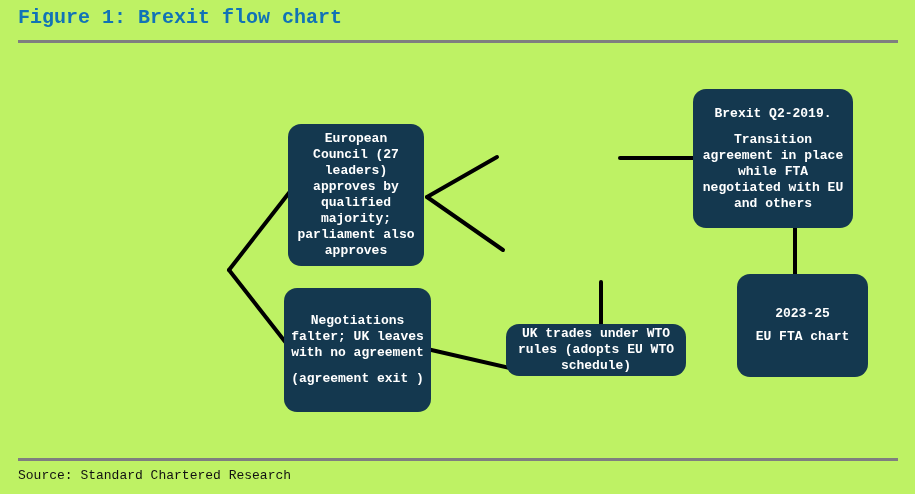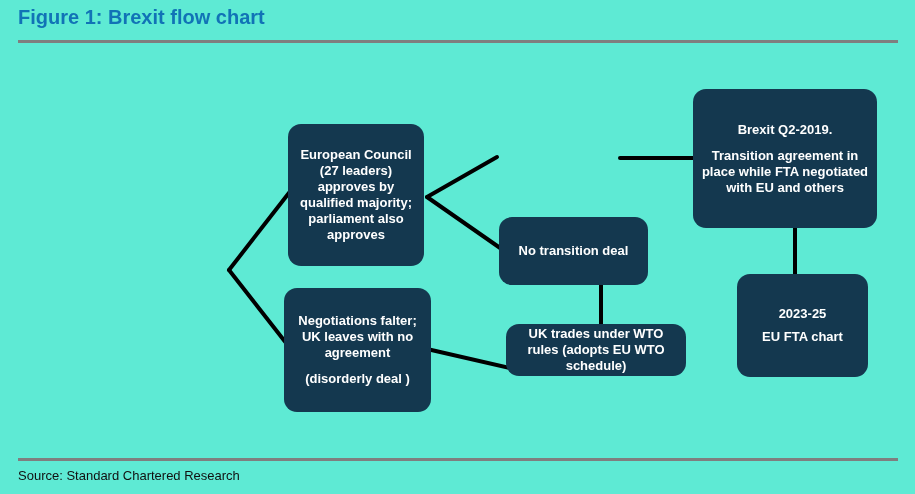--- a/index.html
+++ b/index.html
@@ -1,21 +1,21 @@
 <!DOCTYPE html>
 <html><head>
 <meta charset="utf-8">
 <style>
   html, body { margin: 0; padding: 0; background: #ffffff; }
   .page {
     position: relative;
     width: 915px;
     height: 494px;
-    background: #5eead4;
-    font-family: Liberation Sans, sans-serif;
+    background: #bef264;
+    font-family: Liberation Mono, monospace;
     overflow: hidden;
   }
   .fig-title {
     position: absolute;
     left: 18px;
     top: 6px;
     font-size: 20px;
     font-weight: bold;
     color: #1173B6;
     letter-spacing: 0;
@@ -64,21 +64,21 @@
   .para2 { margin-top: 10px; text-align: center; }
   .gap2  { margin-top: 7px; }
 
   
   .n-trigger      { left: 50px;  top: 210px; width: 178px; height: 116px; }
   .n-approve      { left: 288px; top: 124px; width: 136px; height: 142px; }
   .n-falter       { left: 284px; top: 288px; width: 147px; height: 124px; }
   .n-transdeal    { left: 492px; top: 122px; width: 131px; height: 70px;  }
   .n-notrans      { left: 499px; top: 217px; width: 149px; height: 68px;  }
   .n-wto          { left: 506px; top: 324px; width: 180px; height: 52px; align-items: center;  }
-  .n-brexit2019   { left: 693px; top: 89px;  width: 184px; height: 139px; }
+  .n-brexit2019   { left: 693px; top: 89px;  width: 160px; height: 139px; }
   .n-fta          { left: 737px; top: 274px; width: 131px; height: 103px; }
 </style>
 </head>
 <body>
 
 <div class="page">
 
   <div class="fig-title">Figure 1: Brexit flow chart</div>
   <div class="rule rule-top"></div>
 
@@ -93,27 +93,24 @@
     <line x1="795" y1="225" x2="795" y2="278" stroke="#000000" stroke-width="4" stroke-linecap="round"></line>
   </svg>
 
 
   <div class="node n-approve">
     <div>European Council (27 leaders) approves by qualified majority; parliament also approves</div>
   </div>
 
   <div class="node n-falter">
     <div>Negotiations falter; UK leaves with no agreement</div>
-    <div class="para2">(disorderly deal )</div>
+    <div class="para2">(agreement exit )</div>
   </div>
 
 
-  <div class="node n-notrans">
-    <div>No transition deal</div>
-  </div>
 
   <div class="node n-wto">
     <div>UK  trades under WTO rules (adopts EU WTO schedule)</div>
   </div>
 
   <div class="node n-brexit2019">
     <div>Brexit Q2-2019.</div>
     <div class="para2">Transition agreement in place while FTA negotiated with EU and others</div>
   </div>
 

